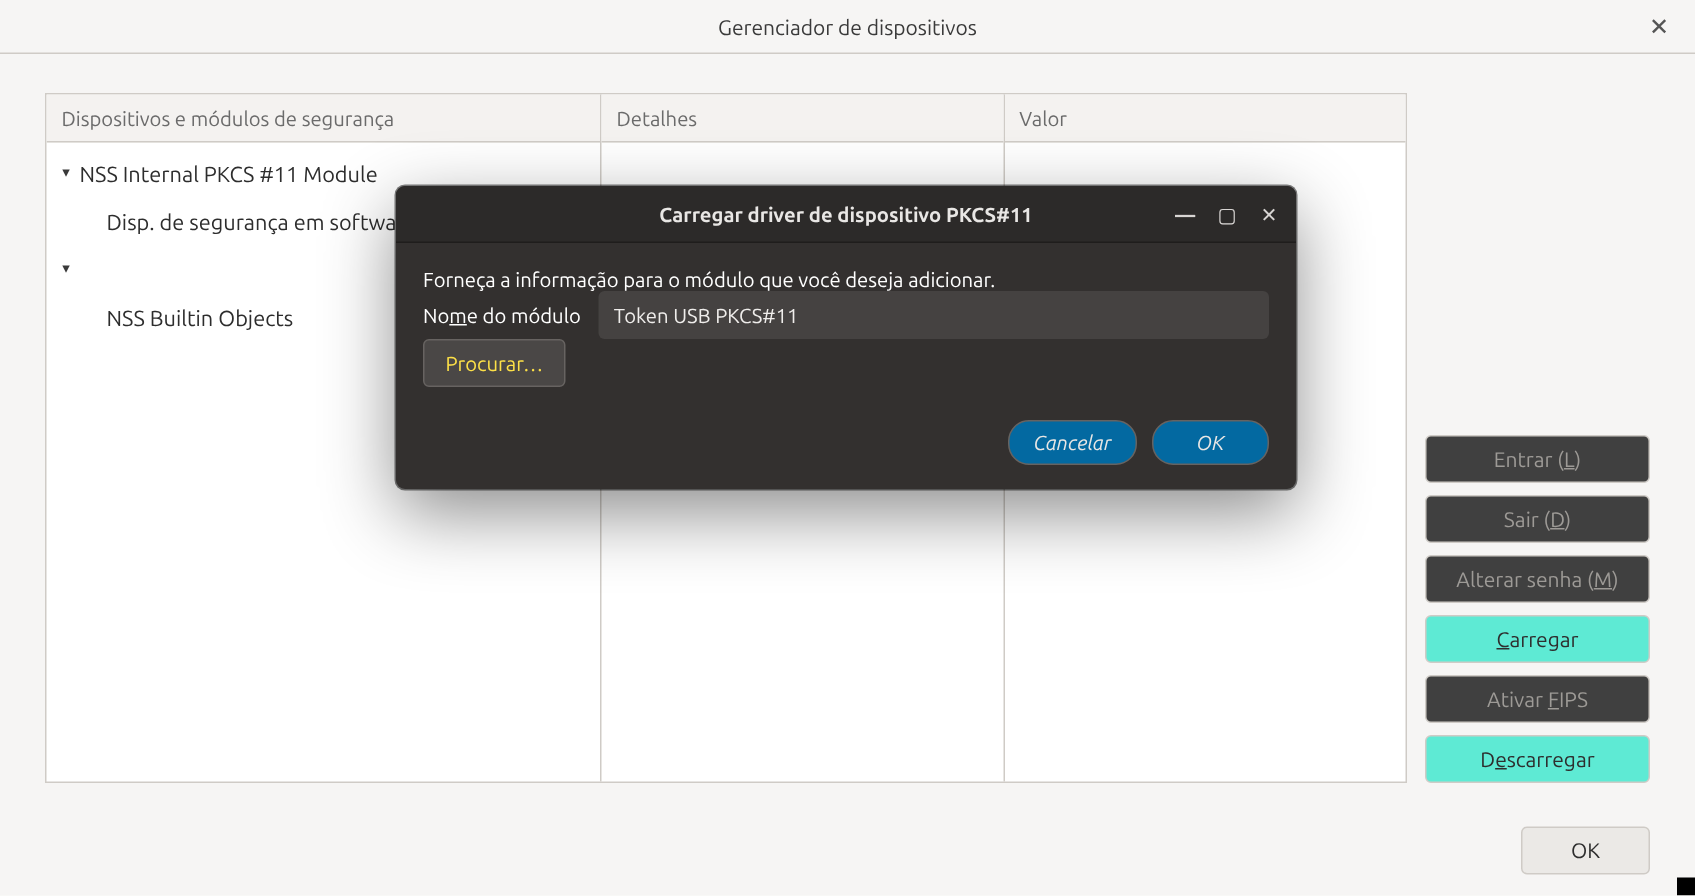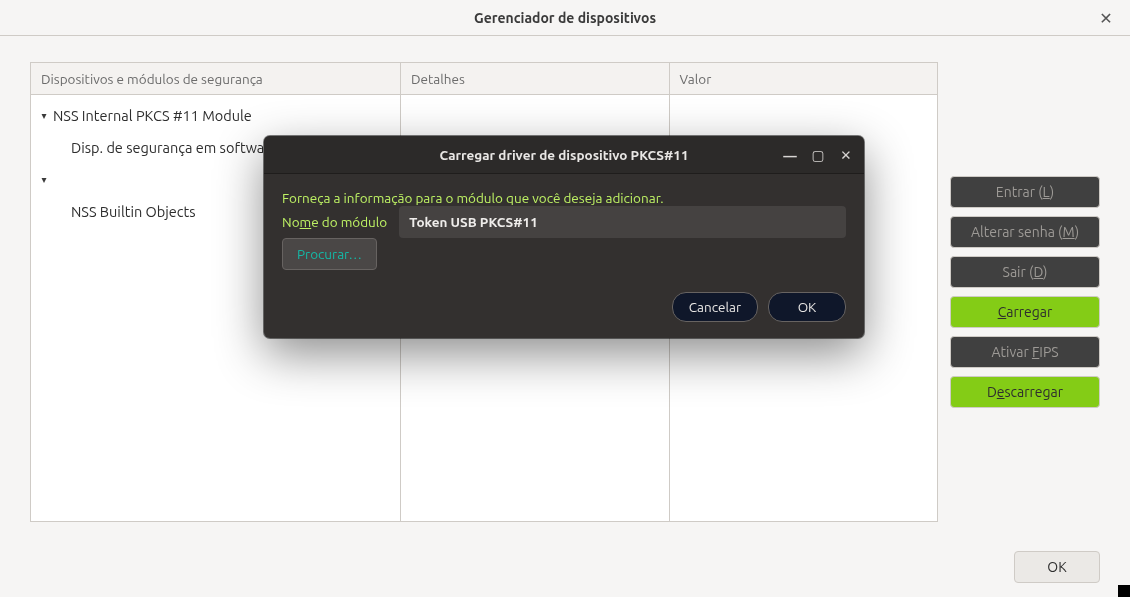--- a/index.html
+++ b/index.html
@@ -2,35 +2,35 @@
 <html><head>
 <meta charset="utf-8">
 <style>
   * { box-sizing: border-box; margin: 0; padding: 0; font-family: Ubuntu, "Segoe UI", "DejaVu Sans", sans-serif; }
   html, body { width: 1130px; height: 597px; background: #f6f5f4; color: #2e2e2e; overflow: hidden; }
 
   
   .main-window { width: 1130px; height: 597px; position: relative; }
   .main-titlebar {
     height: 36px; line-height: 36px; text-align: center;
-    font-weight: 700; font-size: 14px; color: #3a3a3a;
+    font-weight: 400; font-size: 14px; color: #3a3a3a;
     border-bottom: 1px solid #cfcbc6; position: relative;
   }
   .main-close {
     position: absolute; right: 10px; top: 0; height: 36px; width: 28px;
     display: flex; align-items: center; justify-content: center;
     color: #555; cursor: pointer; font-size: 16px;
   }
 
   .main-body {
     position: absolute; left: 0; top: 36px; right: 0; bottom: 0;
     padding: 26px 30px 16px 30px;
   }
 
-  .content-row { display: flex; gap: 12px; align-items: center; }
+  .content-row { display: flex; gap: 12px; align-items: flex-end; }
 
   
   .panels {
     display: flex; flex: 1; border: 1px solid #cfcbc6; background: #ffffff;
     height: 460px;
   }
   .tree-panel {
     width: 370px; border-right: 1px solid #cfcbc6; overflow: hidden;
   }
   .detail-panel { flex: 1; display: flex; }
@@ -49,68 +49,68 @@
   .tree-row .lbl { padding-left: 2px; }
   .tree-row.child { padding-left: 40px; }
   .tree-row.child .lbl { padding-left: 0; }
 
   
   .side-buttons {
     width: 150px; display: flex; flex-direction: column; gap: 8px;
   }
   .gtk-btn {
     height: 32px; border: 1px solid #cfcbc6; border-radius: 4px;
-    background: #84cc16; font-size: 14px; color: #2e2e2e;
+    background: #5eead4; font-size: 14px; color: #2e2e2e;
     display: flex; align-items: center; justify-content: center;
     padding: 0 8px; cursor: pointer;
   }
   .gtk-btn.disabled { color: #9d9a96; cursor: default; background: #404040; }
   .gtk-btn .u { text-decoration: underline; }
 
   .bottom-ok {
     position: absolute; right: 30px; bottom: 14px;
     width: 86px; height: 32px;
     border: 1px solid #cfcbc6; border-radius: 4px;
     background: #ebe9e6; font-size: 14px; color: #2e2e2e;
     display: flex; align-items: center; justify-content: center; cursor: pointer;
   }
 
   
   .dialog {
-    position: absolute; left: 264px; top: 136px; width: 600px;
+    position: absolute; left: 264px; top: 124px; width: 600px;
     background: #33302f; color: #eceae8; border-radius: 6px;
     box-shadow: 0 16px 48px rgba(0,0,0,.45), 0 0 0 1px rgba(0,0,0,.5);
     overflow: hidden;
   }
   .dlg-titlebar {
     height: 38px; display: flex; align-items: center; justify-content: center;
     position: relative; background: #2c2a29; border-bottom: 1px solid #1f1d1c;
     font-size: 13.5px; font-weight: 600; color: #e9e7e5;
   }
   .dlg-ctrls { position: absolute; right: 4px; top: 0; height: 38px; display: flex; align-items: center; }
   .dlg-ctrl { width: 28px; height: 28px; display: flex; align-items: center; justify-content: center; color: #d8d5d3; cursor: pointer; }
   .dlg-body { padding: 16px 18px 14px 18px; font-size: 13.5px; }
   .dlg-row { display: flex; align-items: center; gap: 12px; }
   .dlg-row:first-child { margin-top: 0; }
-  .dlg-label { color: #bef264; white-space: nowrap; }
+  .dlg-label { color: #ffffff; white-space: nowrap; }
   .dlg-label .u { text-decoration: underline; }
   .dlg-input {
     flex: 1; height: 32px; border: none; border-radius: 4px;
-    background: #454241; color: #efedeb; padding: 0 10px; font-size: 13.5px; font-weight: bold;
+    background: #454241; color: #efedeb; padding: 0 10px; font-size: 13.5px;
   }
   .dlg-browse {
     height: 32px; padding: 0 14px; border-radius: 4px;
-    background: #4a4746; border: 1px solid #676361; color: #14b8a6;
+    background: #4a4746; border: 1px solid #676361; color: #fde047;
     cursor: pointer; font-size: 13.5px;
   }
   .dlg-footer { display: flex; justify-content: flex-end; gap: 10px; padding: 8px 18px 16px 18px; }
   .dark-btn {
     height: 30px; min-width: 78px; padding: 0 16px; border-radius: 14px;
-    background: #0f172a; border: 1px solid #676361; color: #e9e7e5;
-    cursor: pointer; font-size: 13.5px;
+    background: #0369a1; border: 1px solid #676361; color: #e9e7e5;
+    cursor: pointer; font-size: 13.5px; font-style: italic;
   }
 
   
   .corner { position: absolute; right: 0; bottom: 0; width: 12px; height: 12px; background: #000; }
 </style>
 </head>
 <body>
 
 <div class="main-window">
 
@@ -156,24 +156,24 @@
           </div>
         </div>
 
       </div>
 
       <div class="side-buttons">
         <div class="gtk-btn disabled">
           <span><span>Entrar (</span><span class="u">L</span><span>)</span></span>
         </div>
         <div class="gtk-btn disabled">
+          <span><span>Sair (</span><span class="u">D</span><span>)</span></span>
+        </div>
+        <div class="gtk-btn disabled">
           <span><span>Alterar senha (</span><span class="u">M</span><span>)</span></span>
-        </div>
-        <div class="gtk-btn disabled">
-          <span><span>Sair (</span><span class="u">D</span><span>)</span></span>
         </div>
         <div class="gtk-btn">
           <span><span></span><span class="u">C</span><span>arregar</span></span>
         </div>
         <div class="gtk-btn disabled">
           <span><span>Ativar </span><span class="u">F</span><span>IPS</span></span>
         </div>
         <div class="gtk-btn">
           <span><span>D</span><span class="u">e</span><span>scarregar</span></span>
         </div>

